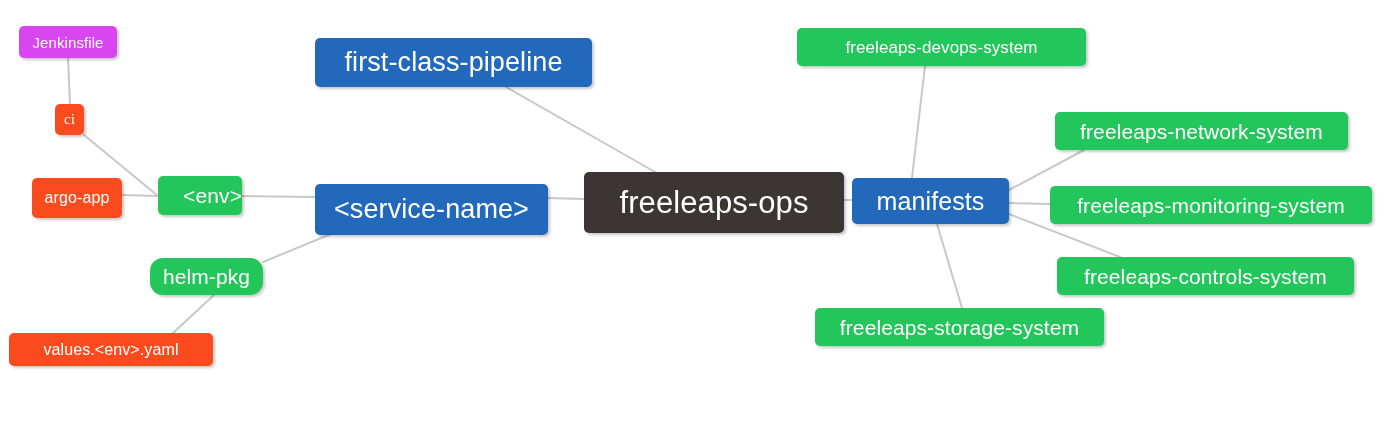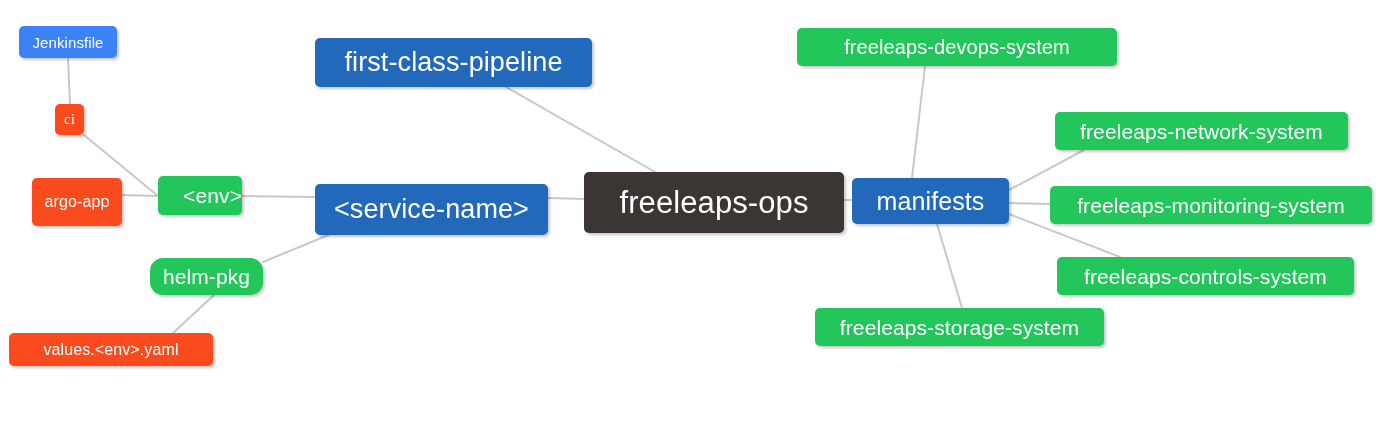--- a/index.html
+++ b/index.html
@@ -59,27 +59,27 @@
       <line x1="548" y1="198" x2="584" y2="199" stroke="#c8c8c8" stroke-width="2" stroke-linecap="round"></line>
       <line x1="506" y1="87" x2="655" y2="172" stroke="#c8c8c8" stroke-width="2" stroke-linecap="round"></line>
       <line x1="844" y1="200" x2="852" y2="200" stroke="#c8c8c8" stroke-width="2" stroke-linecap="round"></line>
       <line x1="912" y1="178" x2="925" y2="66" stroke="#c8c8c8" stroke-width="2" stroke-linecap="round"></line>
       <line x1="1009" y1="190" x2="1084" y2="150" stroke="#c8c8c8" stroke-width="2" stroke-linecap="round"></line>
       <line x1="1009" y1="203" x2="1050" y2="204" stroke="#c8c8c8" stroke-width="2" stroke-linecap="round"></line>
       <line x1="1009" y1="214" x2="1120" y2="257" stroke="#c8c8c8" stroke-width="2" stroke-linecap="round"></line>
       <line x1="937" y1="224" x2="962" y2="308" stroke="#c8c8c8" stroke-width="2" stroke-linecap="round"></line>
     </svg>
   <div id="node-layer">
-      <div class="node" style="left: 19px; top: 26px; width: 98px; height: 32px; background: #3b82f6; color: rgb(255, 255, 255); font-size: 15px;">
+      <div class="node" style="left: 19px; top: 26px; width: 98px; height: 32px; background: #d946ef; color: rgb(255, 255, 255); font-size: 15px;">
         <span class="node-label">Jenkinsfile</span>
       </div>
       <div class="node" style="left: 55px; top: 104px; width: 29px; height: 31px; background: rgb(249, 75, 30); color: rgb(255, 255, 255); font-size: 15px; font-family: Liberation Serif, serif;">
         <span class="node-label">ci</span>
       </div>
-      <div class="node" style="left: 32px; top: 178px; width: 90px; height: 48px; background: rgb(249, 75, 30); color: rgb(255, 255, 255); font-size: 16px; align-items: center;">
+      <div class="node" style="left: 32px; top: 178px; width: 90px; height: 40px; background: rgb(249, 75, 30); color: rgb(255, 255, 255); font-size: 16px; align-items: center;">
         <span class="node-label">argo-app</span>
       </div>
       <div class="node" style="left: 9px; top: 333px; width: 204px; height: 33px; background: rgb(249, 75, 30); color: rgb(255, 255, 255); font-size: 16px;">
         <span class="node-label">values.&lt;env&gt;.yaml</span>
       </div>
       <div class="node" style="left: 158px; top: 176px; width: 84px; height: 39px; background: rgb(34, 198, 91); color: rgb(255, 255, 255); font-size: 21px; justify-content: flex-end;">
         <span class="node-label">&lt;env&gt;</span>
       </div>
       <div class="node" style="left: 150px; top: 258px; width: 113px; height: 37px; background: rgb(34, 198, 91); color: rgb(255, 255, 255); font-size: 21px; border-radius: 13px;">
         <span class="node-label">helm-pkg</span>
@@ -89,21 +89,21 @@
       </div>
       <div class="node" style="left: 315px; top: 184px; width: 233px; height: 51px; background: rgb(34, 105, 187); color: rgb(255, 255, 255); font-size: 27px;">
         <span class="node-label">&lt;service-name&gt;</span>
       </div>
       <div class="node" style="left: 584px; top: 172px; width: 260px; height: 61px; background: rgb(59, 53, 51); color: rgb(255, 255, 255); font-size: 31px;">
         <span class="node-label">freeleaps-ops</span>
       </div>
       <div class="node" style="left: 852px; top: 178px; width: 157px; height: 46px; background: rgb(34, 105, 187); color: rgb(255, 255, 255); font-size: 25px;">
         <span class="node-label">manifests</span>
       </div>
-      <div class="node" style="left: 797px; top: 28px; width: 320px; height: 38px; background: rgb(34, 198, 91); color: rgb(255, 255, 255); font-size: 20px;">
+      <div class="node" style="left: 797px; top: 28px; width: 289px; height: 38px; background: rgb(34, 198, 91); color: rgb(255, 255, 255); font-size: 17px;">
         <span class="node-label">freeleaps-devops-system</span>
       </div>
       <div class="node" style="left: 1055px; top: 112px; width: 293px; height: 38px; background: rgb(34, 198, 91); color: rgb(255, 255, 255); font-size: 21px;">
         <span class="node-label">freeleaps-network-system</span>
       </div>
       <div class="node" style="left: 1050px; top: 186px; width: 322px; height: 38px; background: rgb(34, 198, 91); color: rgb(255, 255, 255); font-size: 21px;">
         <span class="node-label">freeleaps-monitoring-system</span>
       </div>
       <div class="node" style="left: 1057px; top: 257px; width: 297px; height: 38px; background: rgb(34, 198, 91); color: rgb(255, 255, 255); font-size: 21px;">
         <span class="node-label">freeleaps-controls-system</span>

